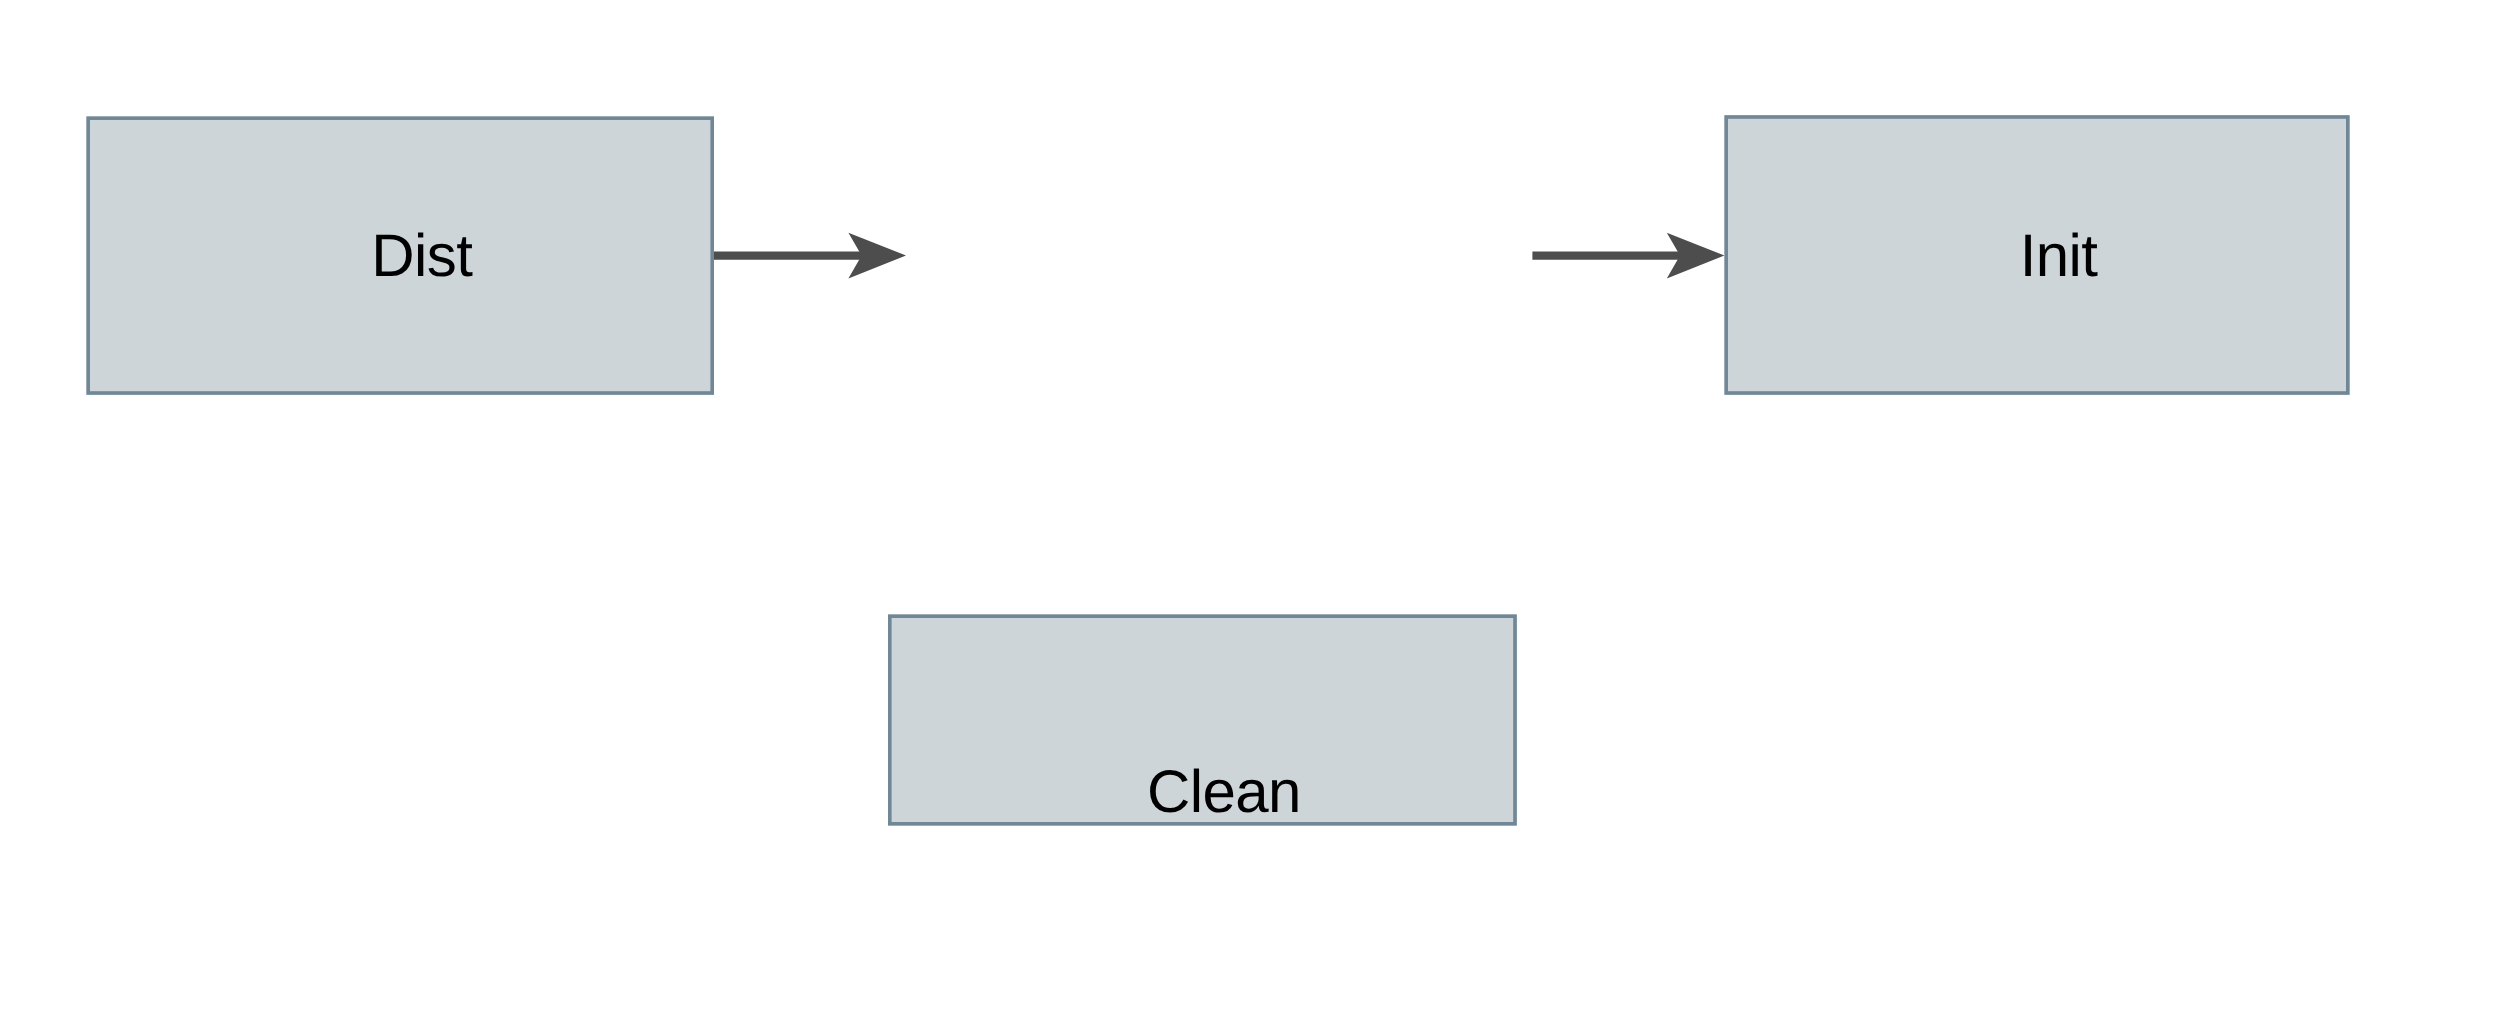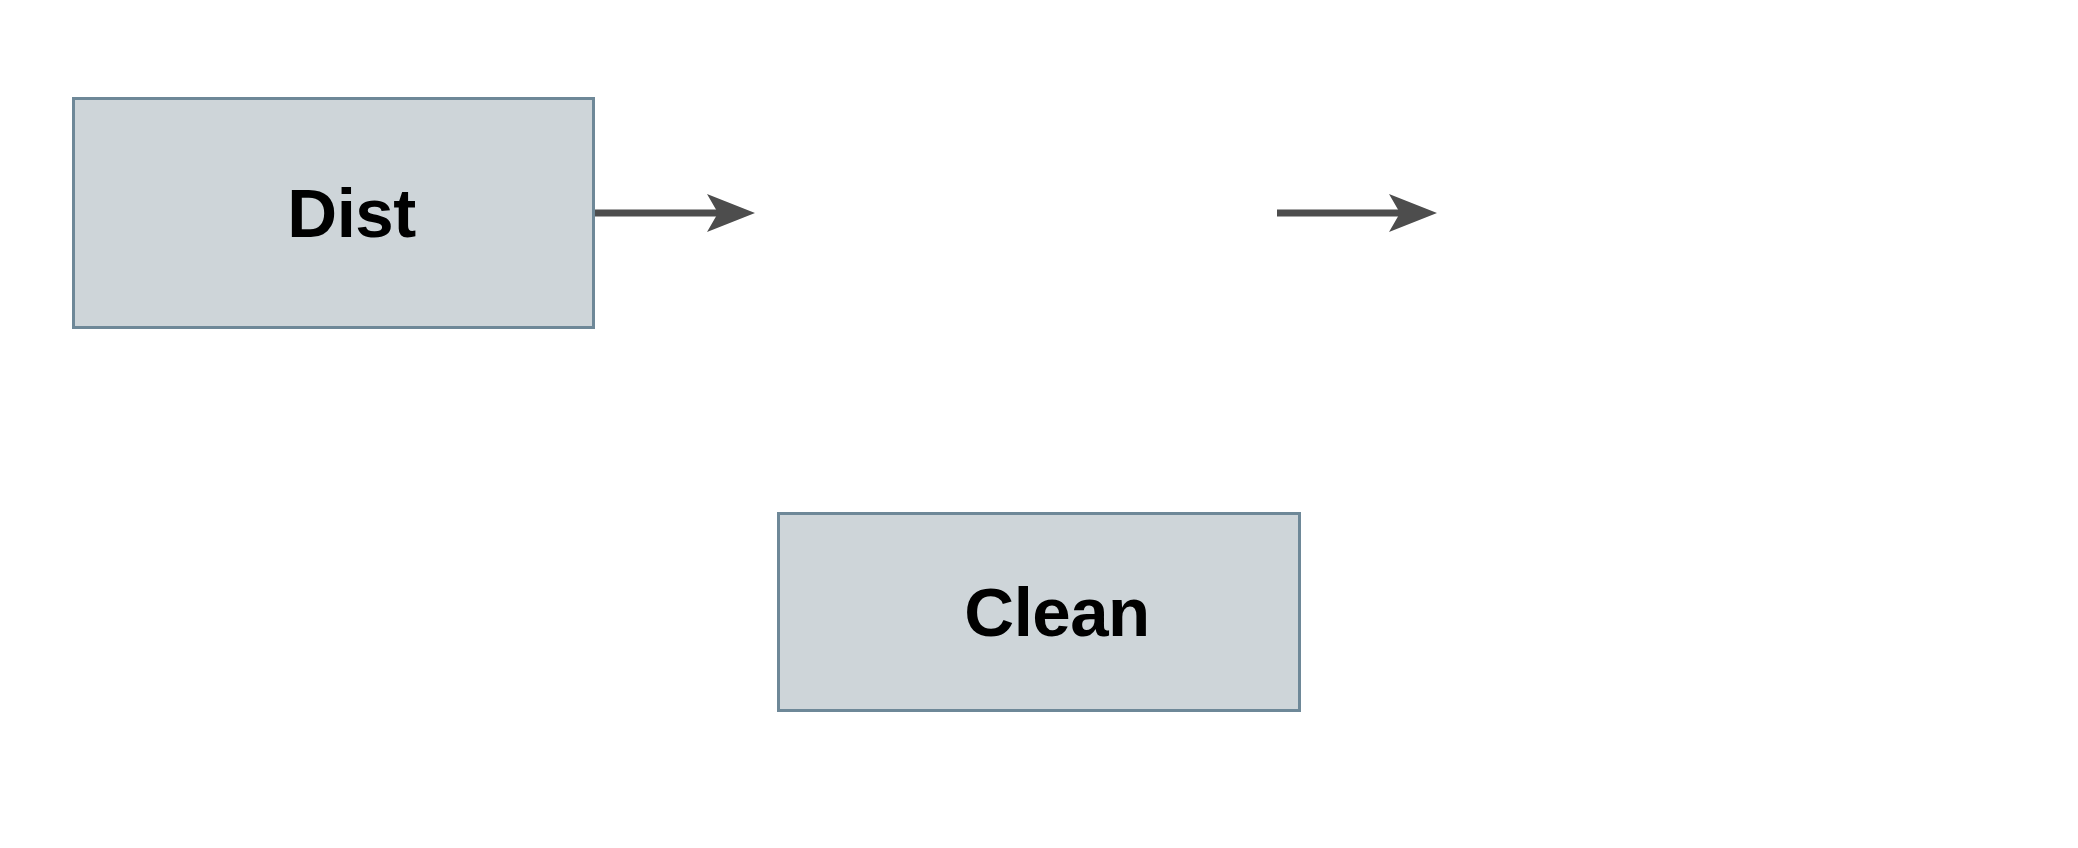--- a/index.html
+++ b/index.html
@@ -22,22 +22,22 @@
     position: absolute;
     box-sizing: border-box;
     background: #ced5d9;
     border: 3px solid #6e8898;
     display: flex;
     align-items: center;
     justify-content: center;
   }
   .node-label {
     font-family: "Liberation Sans", sans-serif;
-    font-size: 69px;
-    font-weight: 700;
+    font-size: 50px;
+    font-weight: 400;
     line-height: 1;
     color: #000000;
     letter-spacing: -0.5px;
     white-space: nowrap;
     user-select: none;
     margin-left: 36px;
   }
   .edge-layer {
     position: absolute;
     left: 0;
@@ -54,21 +54,21 @@
   }
   .edge-head {
     fill: #4d4d4d;
     stroke: none;
   }
 
   
   #node-dist    { left: 72px;   top: 97px;  width: 523px; height: 232px; }
   #node-compile { left: 755px;  top: 97px;  width: 522px; height: 232px; }
   #node-init    { left: 1437px; top: 96px;  width: 521px; height: 233px; }
-  #node-clean   { left: 777px;  top: 512px; width: 524px; height: 200px; }
+  #node-clean   { left: 740px;  top: 512px; width: 524px; height: 176px; align-items: flex-end; }
 </style>
 </head>
 <body>
 
 <div id="canvas">
 
   <svg class="edge-layer" viewBox="0 0 2078 848" width="2078" height="848" xmlns="http://www.w3.org/2000/svg">
 
     <g>
       <path class="edge-path" d="M 595 213 L 723 213"></path>
@@ -79,18 +79,21 @@
       <path class="edge-path" d="M 1277 213 L 1405 213"></path>
       <path class="edge-head" d="M 1437 213 L 1389 232 L 1400 213 L 1389 194 Z"></path>
     </g>
   </svg>
 
   <div class="node" id="node-dist">
     <span class="node-label">Dist</span>
   </div>
 
 
+  <div class="node" id="node-init">
+    <span class="node-label">Init</span>
+  </div>
 
   <div class="node" id="node-clean">
     <span class="node-label">Clean</span>
   </div>
 
 </div>
 
 </body></html>

